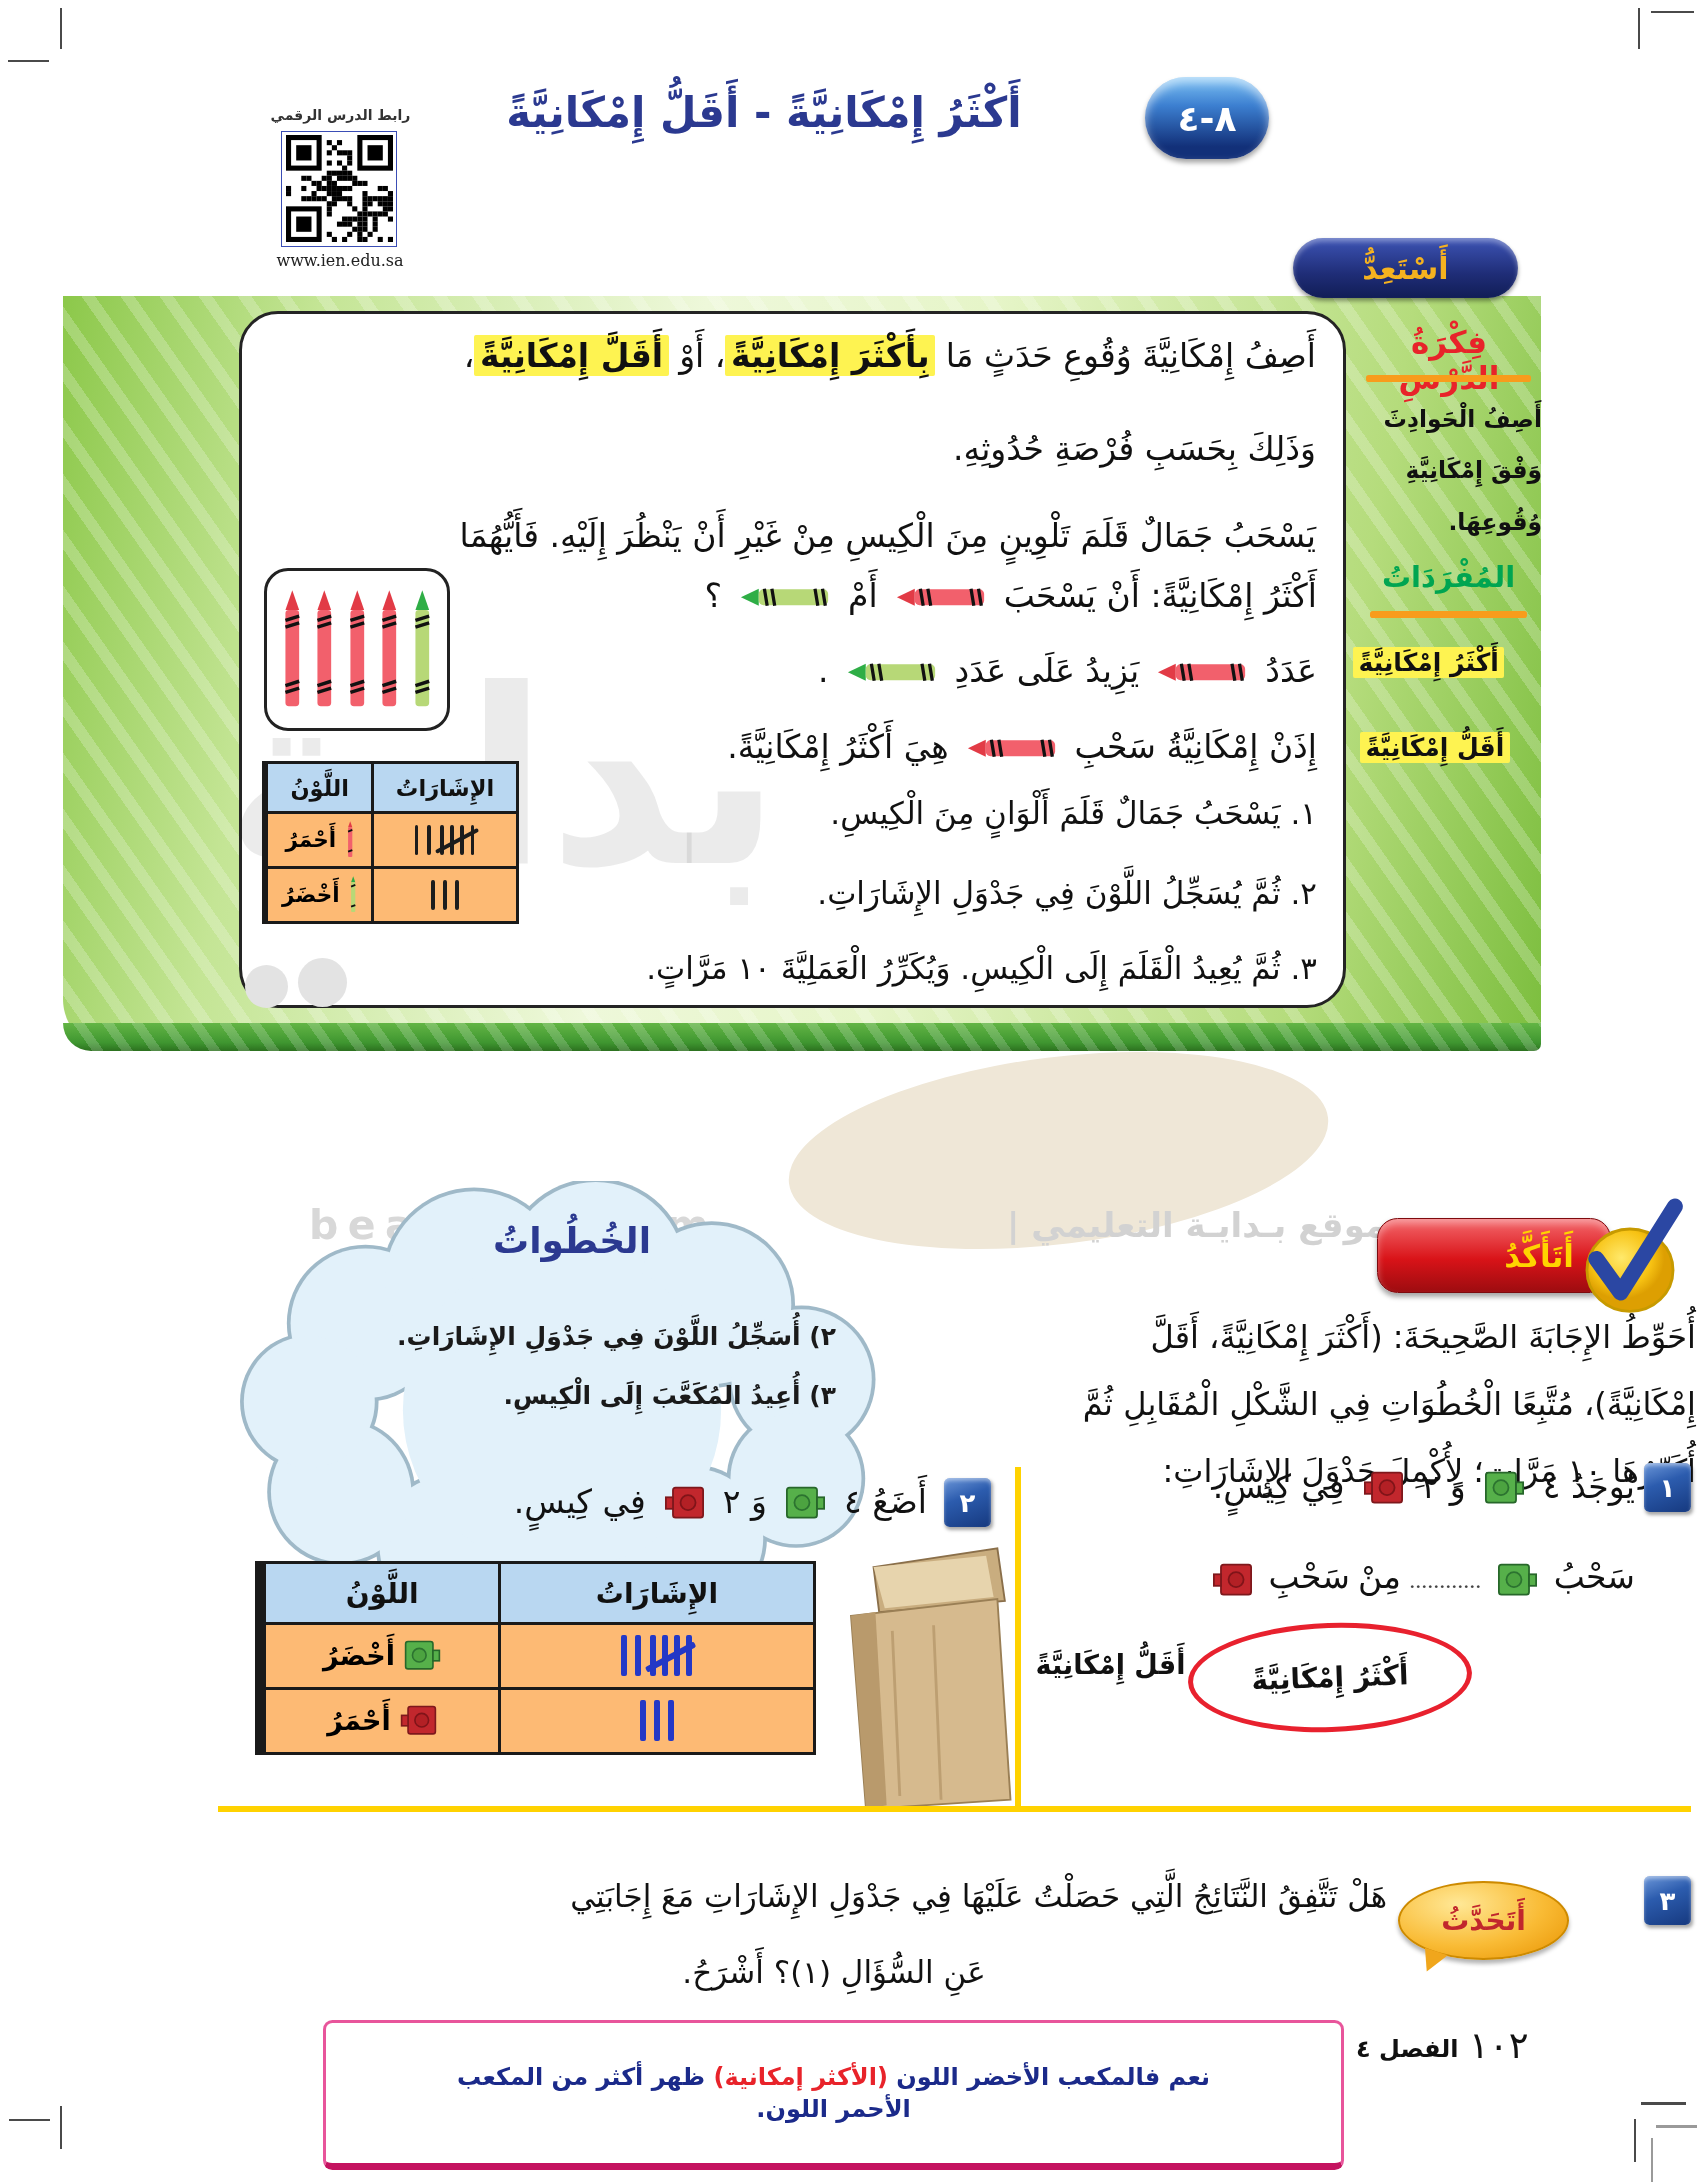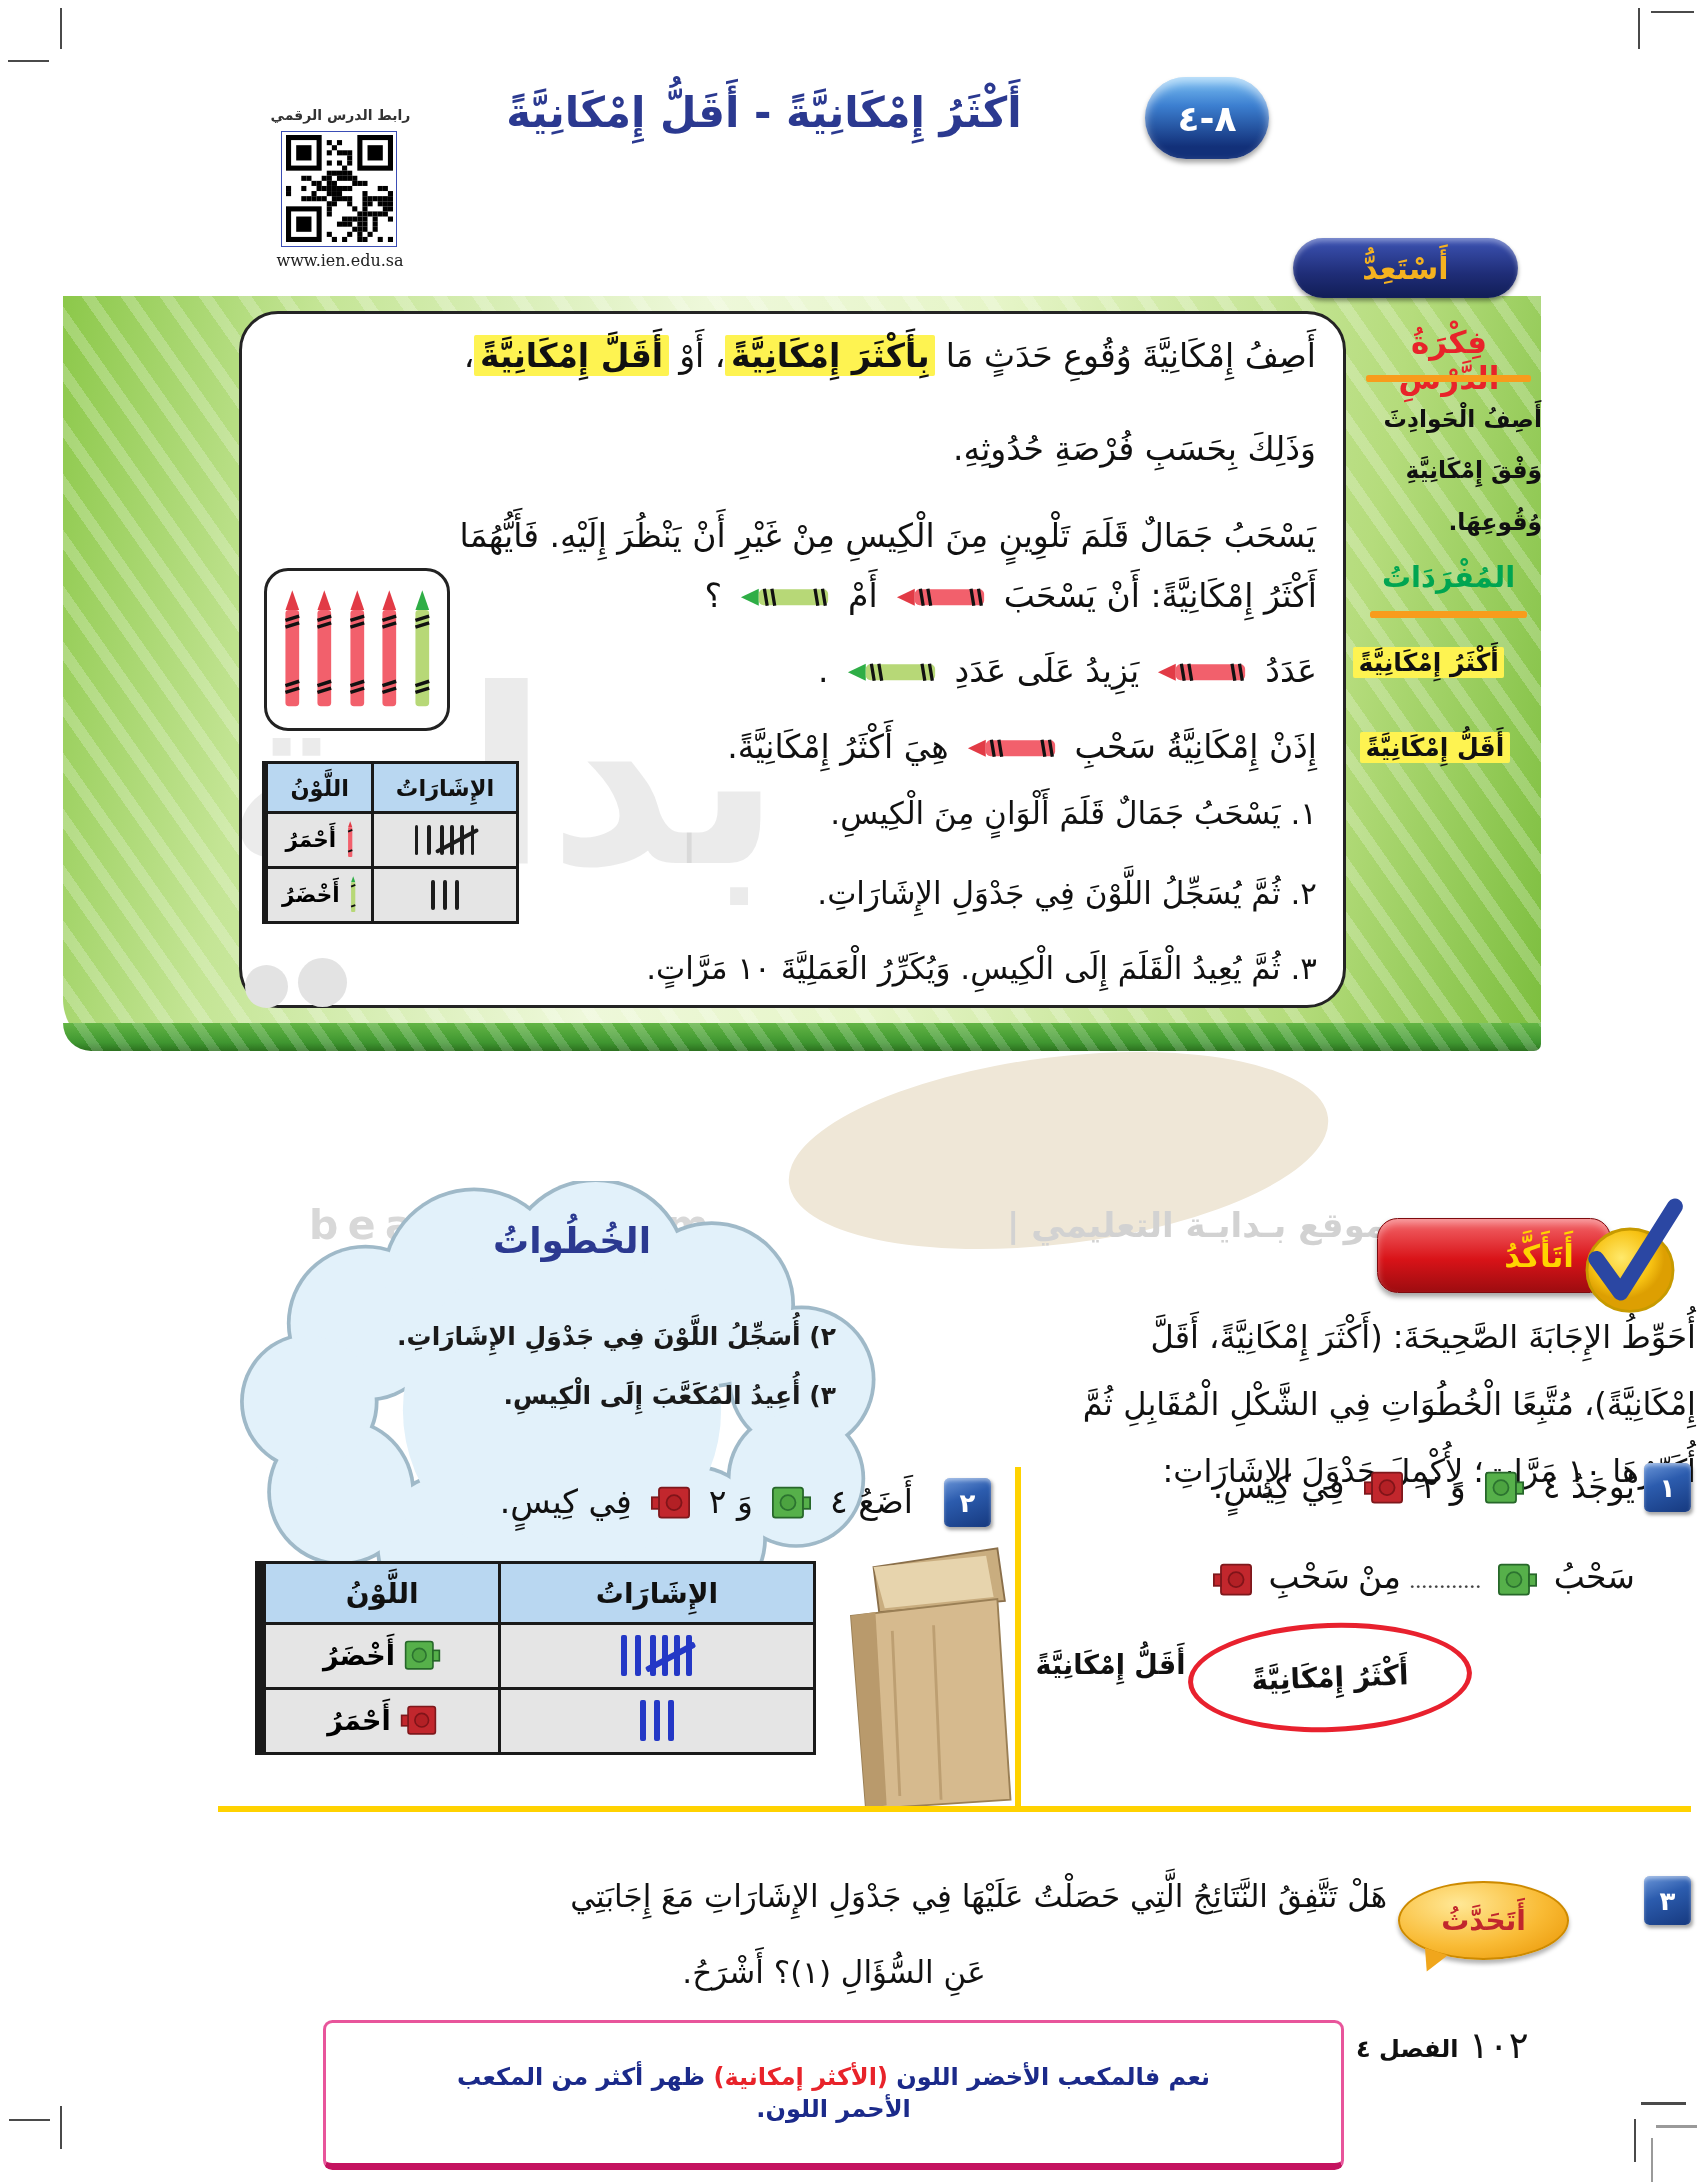--- a/index.html
+++ b/index.html
@@ -61,21 +61,21 @@
   .crayon-inline{vertical-align:middle;margin:0 7.5px;}
   .cube-inline{vertical-align:middle;margin:0 7.5px;}
 
   .crayon-box{
     left:264px;top:568px;width:186px;height:163px;border:3.7px solid #222;border-radius:24px;
     box-sizing:border-box;display:flex;align-items:center;justify-content:center;gap:12px;z-index:5;background:#fff;
   }
 
   
   .ttable{z-index:5;background:#1a1a1a;border:3.7px solid #1a1a1a;display:grid;grid-gap:2.8px;}
-  .ttable .cell{background:#e5e5e5;display:flex;align-items:center;justify-content:center;gap:9.4px;}
+  .ttable .cell{background:#fdba74;display:flex;align-items:center;justify-content:center;gap:9.4px;}
   .ttable .head{background:#b9d7f1;font-weight:bold;color:#111;}
   .t1{left:262px;top:761px;width:251px;grid-template-columns:142px 103px;grid-auto-rows:47px 52px 52px;}
   .t1 .head{font-size:22.5px;}
   .t1 .colorcell{font-size:21.5px;font-weight:bold;}
   .t2{left:255px;top:1561px;width:555px;grid-template-columns:312px 232px;grid-auto-rows:58px 62px 62px;}
   .t2 .head{font-size:28px;}
   .t2 .colorcell{font-size:27px;font-weight:bold;}
 
   
   .tally{display:flex;align-items:center;gap:8.4px;direction:ltr;}
@@ -539,21 +539,21 @@
     </svg>
 </div>
 <div class="abs answer-circle">
   <span class="rtl">أَكْثَرُ إِمْكَانِيَّةً</span>
 </div>
 <div class="abs answer-less rtl">أَقَلُّ إِمْكَانِيَّةً</div>
 
 <div class="abs yline-v"></div>
 
 <div class="abs qnum" style="left:944px;top:1478px;">٢</div>
-<div class="abs qline rtl nowrap" style="left:267px;top:1482px;width:646px;">
+<div class="abs qline rtl nowrap" style="left:281px;top:1482px;width:646px;">
   <span>أَضَعُ ٤</span>
   <svg class="cube-inline" width="41" height="39" viewBox="0 0 46 44">
       <rect x="2" y="4" width="34" height="34" rx="3" fill="#56b04a" stroke="#27672a" stroke-width="2"></rect>
       <circle cx="19" cy="21" r="8.5" fill="#4ca340" stroke="#2c7330" stroke-width="2"></circle>
       <rect x="36" y="15" width="8" height="13" fill="#56b04a" stroke="#27672a" stroke-width="2"></rect>
     </svg>
   <span>وَ ٢</span>
   <svg class="cube-inline" width="41" height="39" viewBox="0 0 46 44">
       <rect x="10" y="4" width="34" height="34" rx="3" fill="#c2272d" stroke="#7e181c" stroke-width="2"></rect>
       <circle cx="27" cy="21" r="8.5" fill="#b32025" stroke="#801419" stroke-width="2"></circle>

